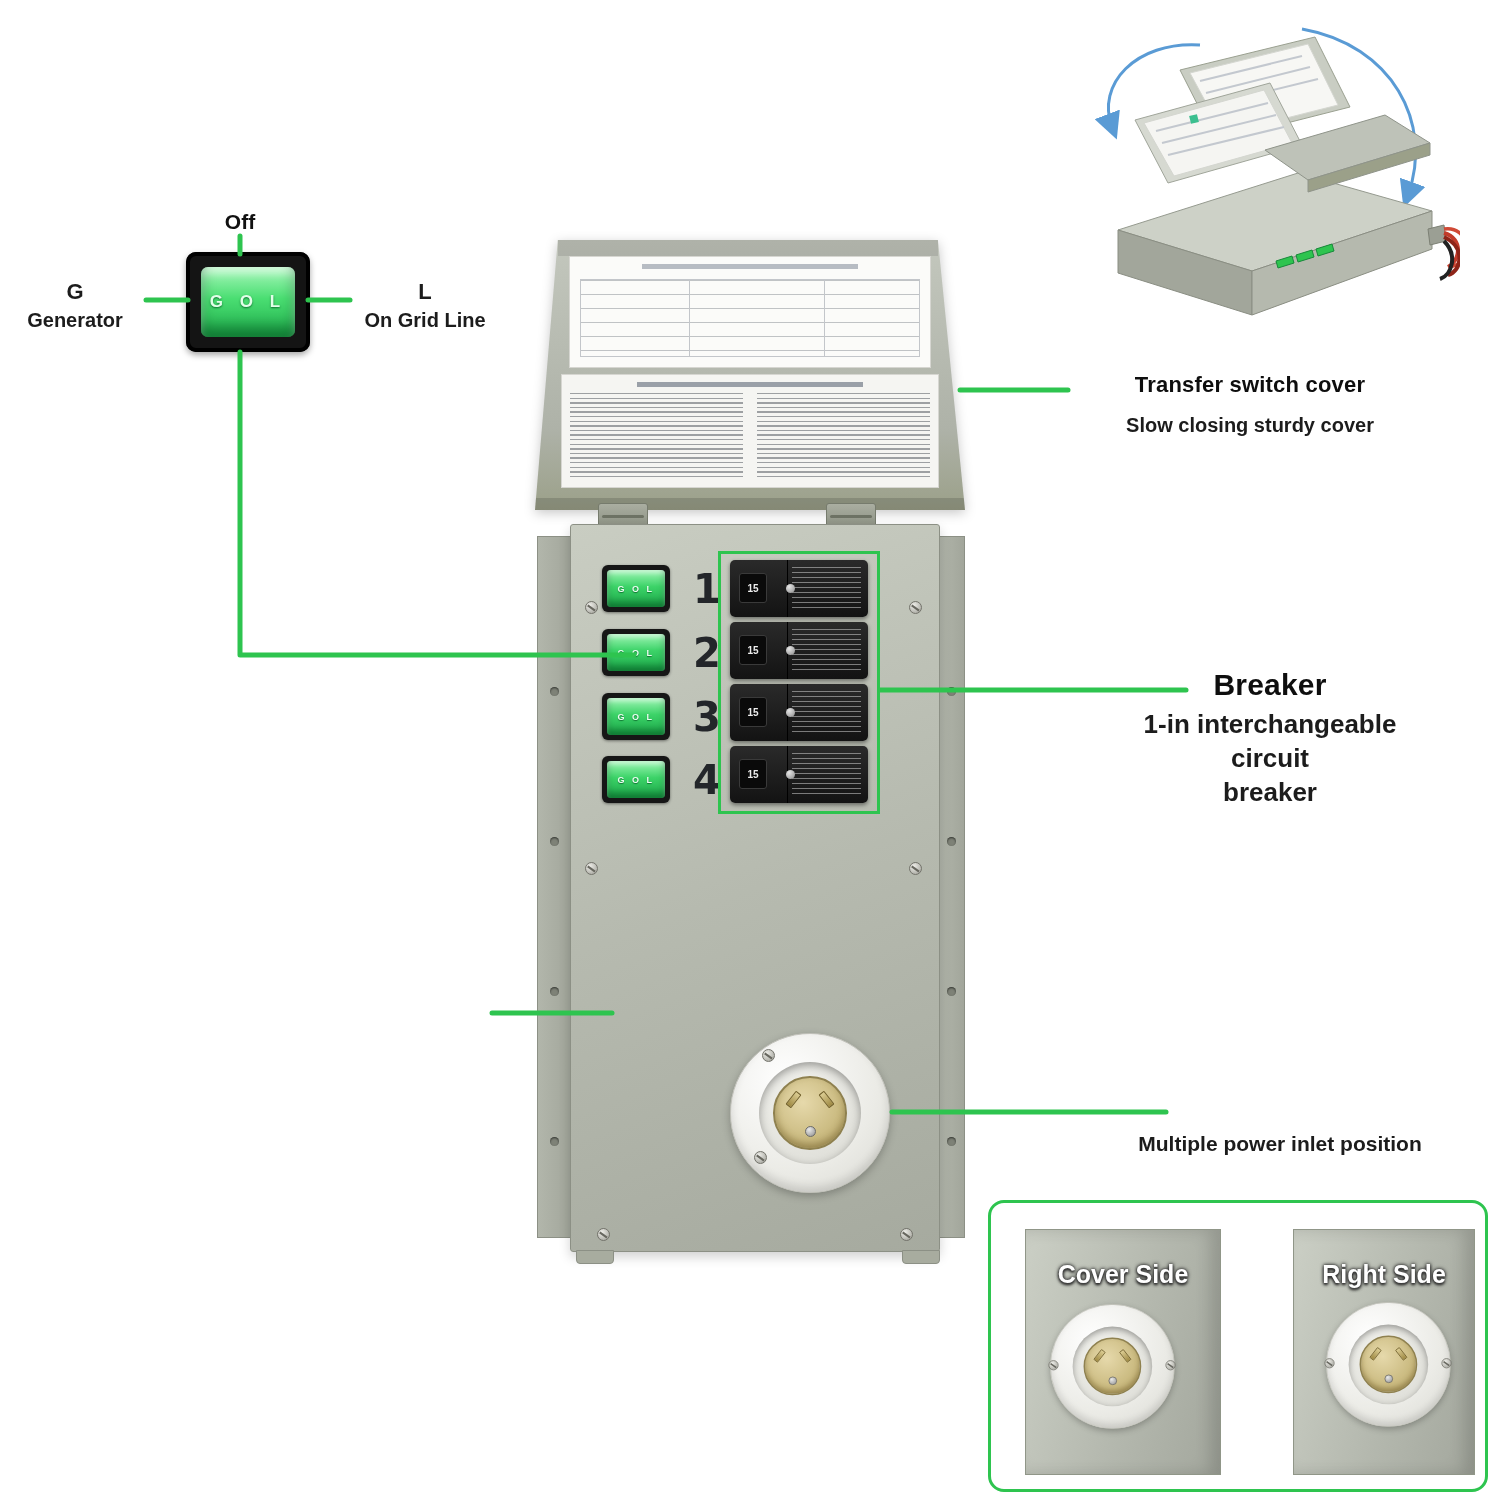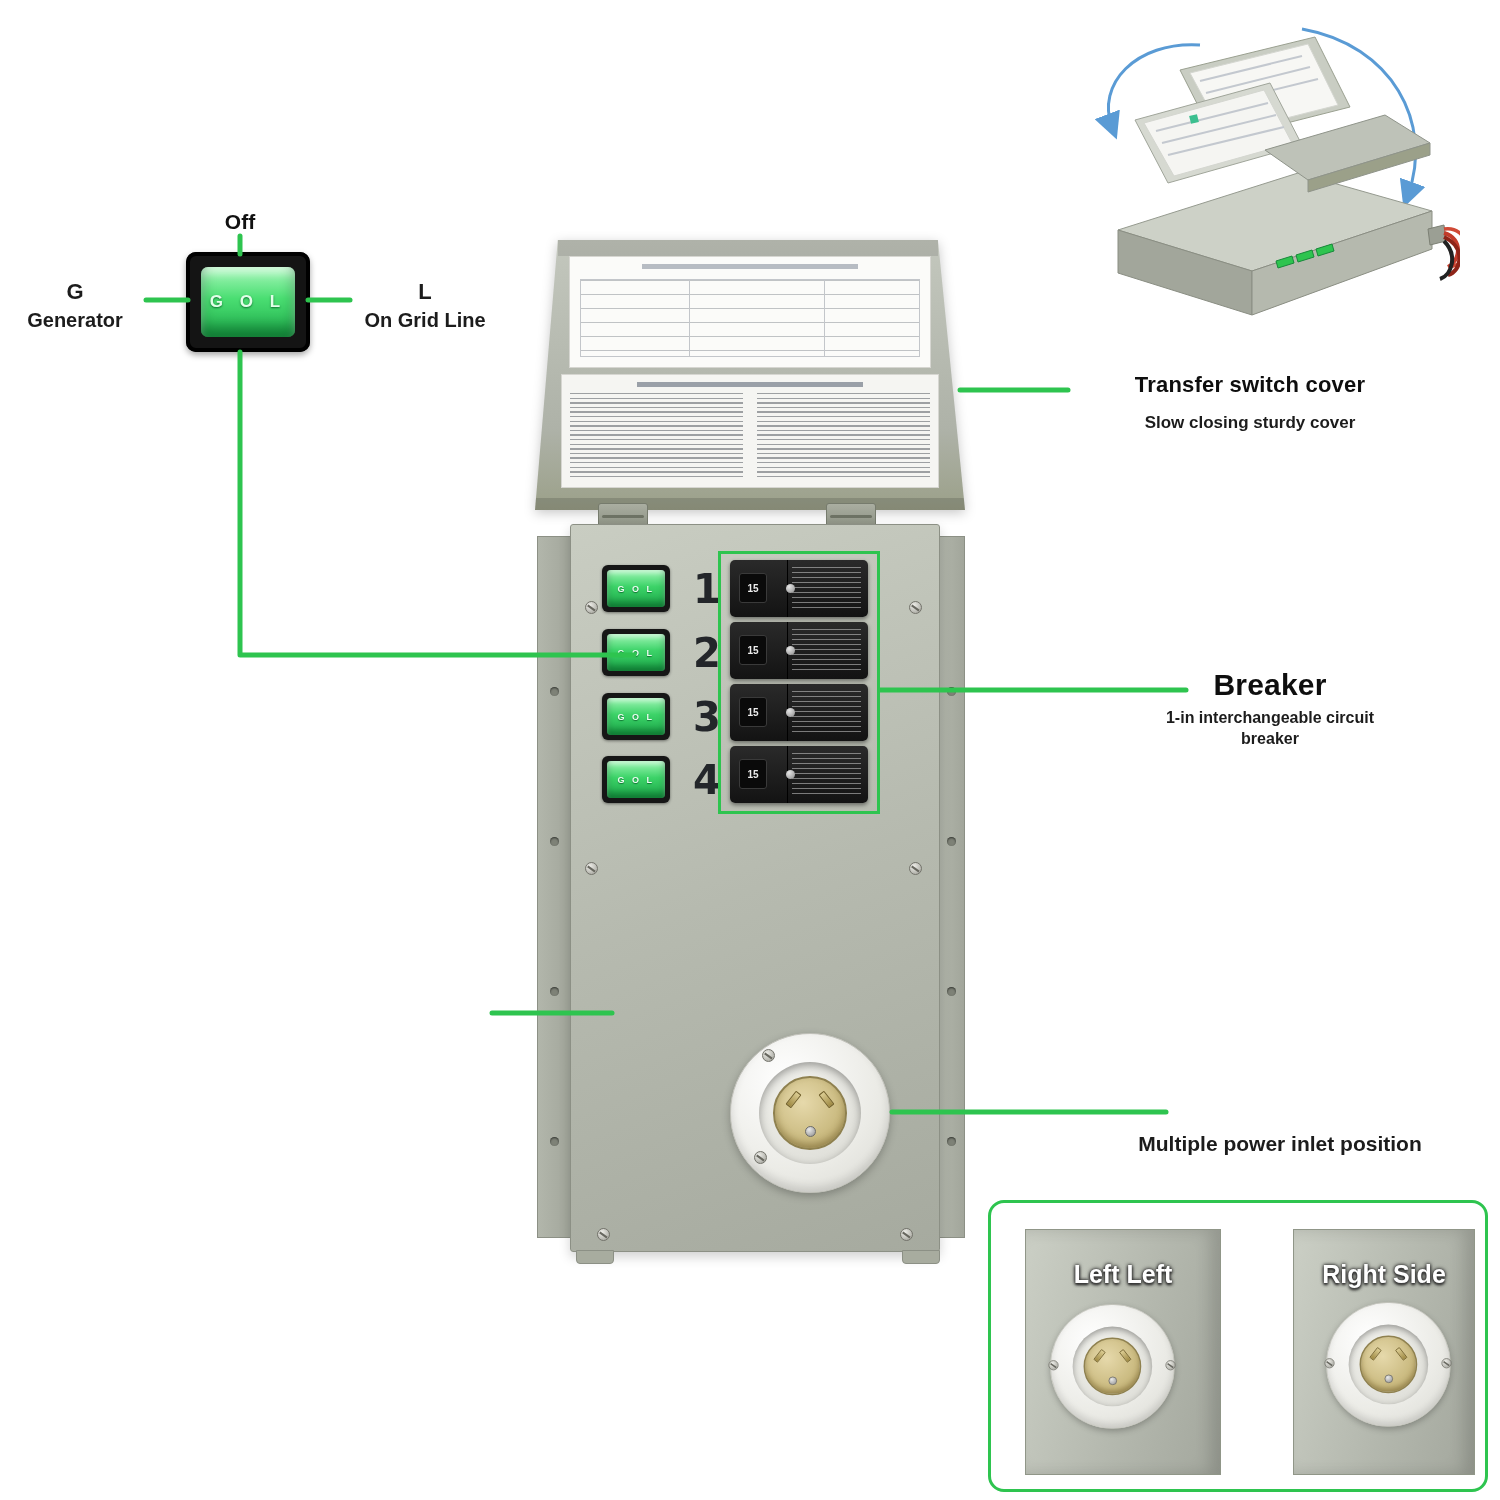--- a/index.html
+++ b/index.html
@@ -95,23 +95,23 @@
     background:radial-gradient(circle at 40% 35%,#e6d9ab,#cbbb81 60%,#b2a065);border:2px solid #8f814f;
     box-shadow:inset 0 -4px 7px rgba(90,70,20,.4)}
   .blade{position:absolute;width:7px;height:17px;background:linear-gradient(#dccd93,#9f8a44);border:1px solid #6f5e2a;border-radius:1px}
   .blade.l{left:60px;top:58px;transform:rotate(38deg)}
   .blade.r{left:93px;top:58px;transform:rotate(-38deg)}
   .pin{position:absolute;left:75px;top:93px;width:11px;height:11px;border-radius:50%;
     background:radial-gradient(circle at 35% 30%,#e9e9e9,#8f8f8f);border:1px solid #6b6b6b}
 
   
   #tc-title{left:1075px;top:372px;width:350px;font-size:22px}
-  #tc-desc{left:1075px;top:412px;width:350px;font-size:17px}
+  #tc-desc{left:1075px;top:412px;width:350px;font-size:20px}
   #bk-title{left:1140px;top:668px;width:260px;font-size:30px}
-  #bk-desc{left:1105px;top:708px;width:330px;font-size:16px}
+  #bk-desc{left:1105px;top:708px;width:330px;font-size:26px}
   #mc-title{left:28px;top:995px;width:462px;font-size:31px}
   #pi-title{left:1140px;top:1090px;width:280px;font-size:30px}
   #pi-desc{left:1095px;top:1130px;width:370px;font-size:21px}
 
   
   #inlet-views{left:988px;top:1200px;width:500px;height:292px;border:3px solid var(--green);border-radius:16px;background:#fff}
   .side-panel{position:absolute;top:26px;height:246px;border:1px solid #909688;
     background:linear-gradient(105deg,#cbcfc5 0%,#b4b8ae 55%,#a3a79d 100%);box-shadow:inset -10px 0 16px rgba(0,0,0,.14)}
   #panel-left{left:34px;width:196px}
   #panel-right{left:302px;width:182px}
@@ -313,21 +313,21 @@
     <div>breaker</div>
   </div>
 
 
   <div class="abs h-sub" id="pi-desc">
     <div>Multiple power inlet position</div>
   </div>
 
   <div class="abs" id="inlet-views">
     <div class="side-panel" id="panel-left">
-      <div class="side-label">Left Left</div>
+      <div class="side-label">Cover Side</div>
       <div class="inlet small" style="left:24px;top:74px">
         <div class="ring"></div>
         <div class="recess"></div>
         <div class="face"></div>
         <div class="blade l"></div>
         <div class="blade r"></div>
         <div class="pin"></div>
         <div class="screw" style="left:-2px;top:72px"></div>
         <div class="screw" style="left:148px;top:72px"></div>
       </div>

